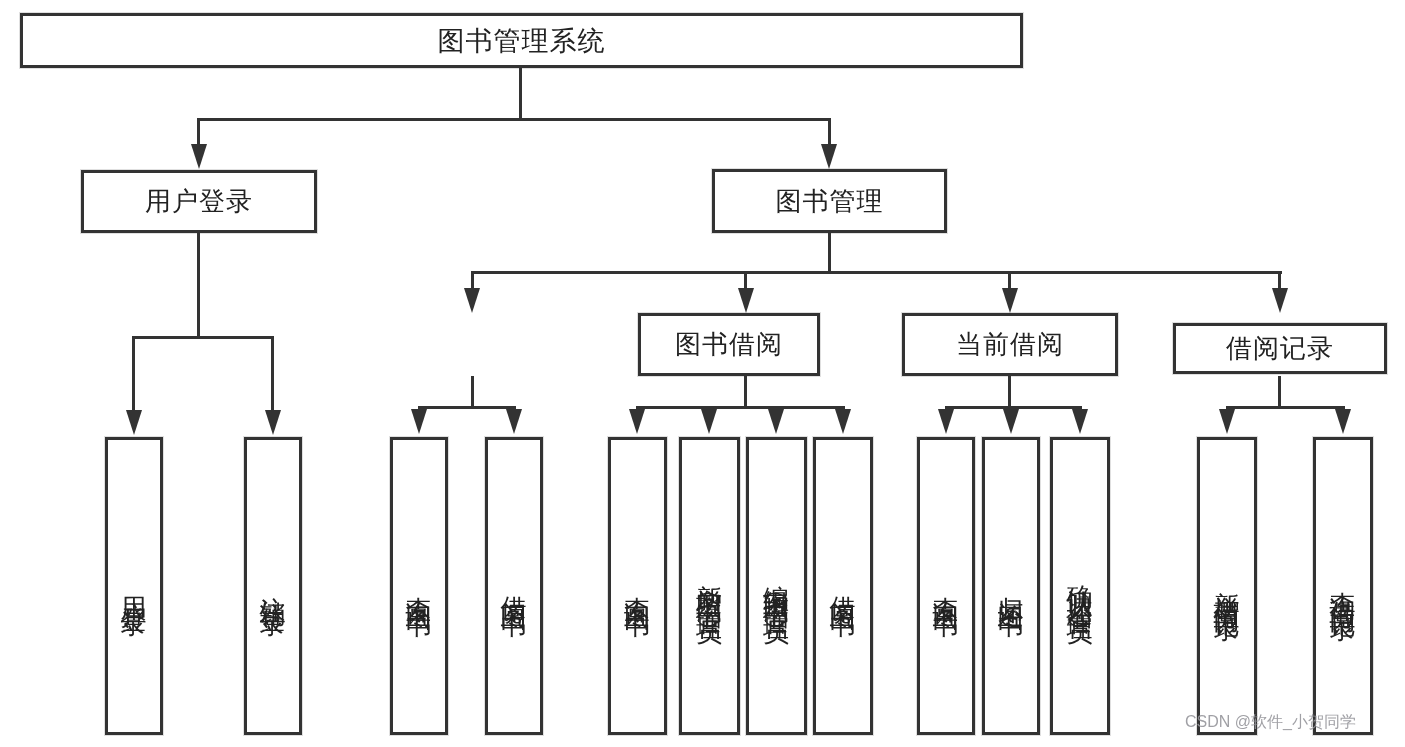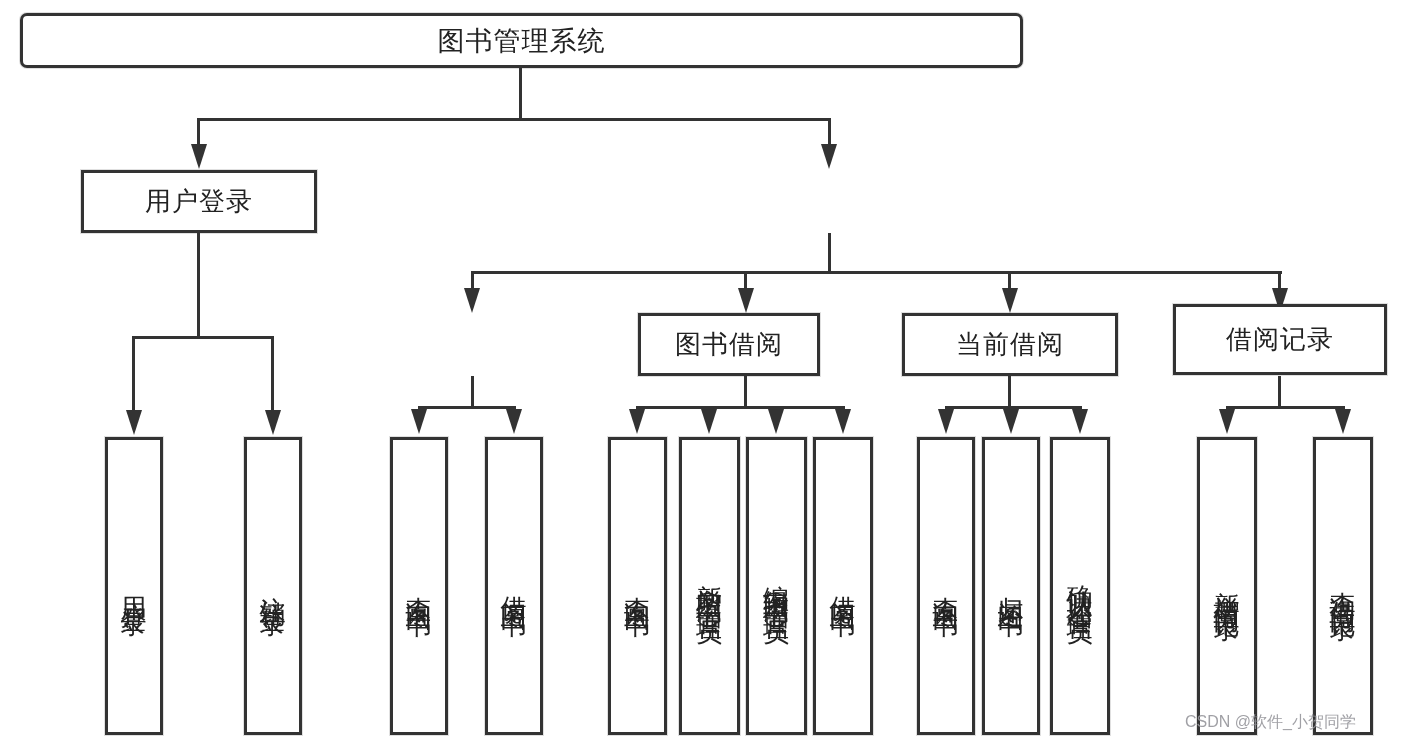--- a/index.html
+++ b/index.html
@@ -49,33 +49,36 @@
     color: rgba(150,150,155,0.9);
     white-space: nowrap;
     z-index: 10;
   }
 </style>
 </head>
 <body>
 
 <div class="canvas">
 
-  <div class="box hbox root" style="left:20px; top:13px; width:1003px; height:55px;border-radius:7px;">
+  <div class="box hbox root" style="left:20px; top:13px; width:1003px; height:55px;">
     <span>图书管理系统</span>
   </div>
 
   <div class="vline" style="left:519px; top:68px; height:53px;"></div>
   <div class="hline" style="left:197px; top:118px; width:634px;"></div>
   <div class="vline" style="left:197px; top:118px; height:30px;"></div>
   <div class="arrowhead" style="left:191px; top:144px;"></div>
   <div class="vline" style="left:828px; top:118px; height:30px;"></div>
   <div class="arrowhead" style="left:821px; top:144px;"></div>
 
   <div class="box hbox" style="left:81px; top:170px; width:236px; height:63px;">
     <span>用户登录</span>
+  </div>
+  <div class="box hbox" style="left:712px; top:169px; width:235px; height:64px;">
+    <span>图书管理</span>
   </div>
 
   <div class="vline" style="left:197px; top:233px; height:105px;"></div>
   <div class="hline" style="left:132px; top:336px; width:142px;"></div>
   <div class="vline" style="left:132px; top:336px; height:76px;"></div>
   <div class="arrowhead" style="left:126px; top:410px;"></div>
   <div class="vline" style="left:271px; top:336px; height:76px;"></div>
   <div class="arrowhead" style="left:265px; top:410px;"></div>
 
   <div class="vline" style="left:828px; top:233px; height:40px;"></div>
@@ -88,21 +91,21 @@
   <div class="arrowhead" style="left:1002px; top:288px;"></div>
   <div class="vline" style="left:1278px; top:271px; height:17px;"></div>
   <div class="arrowhead" style="left:1272px; top:288px;"></div>
 
   <div class="box hbox" style="left:638px; top:313px; width:182px; height:63px;">
     <span>图书借阅</span>
   </div>
   <div class="box hbox" style="left:902px; top:313px; width:216px; height:63px;">
     <span>当前借阅</span>
   </div>
-  <div class="box hbox" style="left:1173px; top:304px; width:214px; height:71px;font-family:Liberation Serif, serif;">
+  <div class="box hbox" style="left:1173px; top:323px; width:214px; height:51px;font-family:Liberation Serif, serif;">
     <span>借阅记录</span>
   </div>
 
   <div class="vline" style="left:471px; top:376px; height:32px;"></div>
   <div class="hline" style="left:418px; top:406px; width:98px;"></div>
   <div class="arrowhead" style="left:411px; top:409px;"></div>
   <div class="arrowhead" style="left:506px; top:409px;"></div>
 
   <div class="vline" style="left:744px; top:376px; height:32px;"></div>
   <div class="hline" style="left:636px; top:406px; width:209px;"></div>

